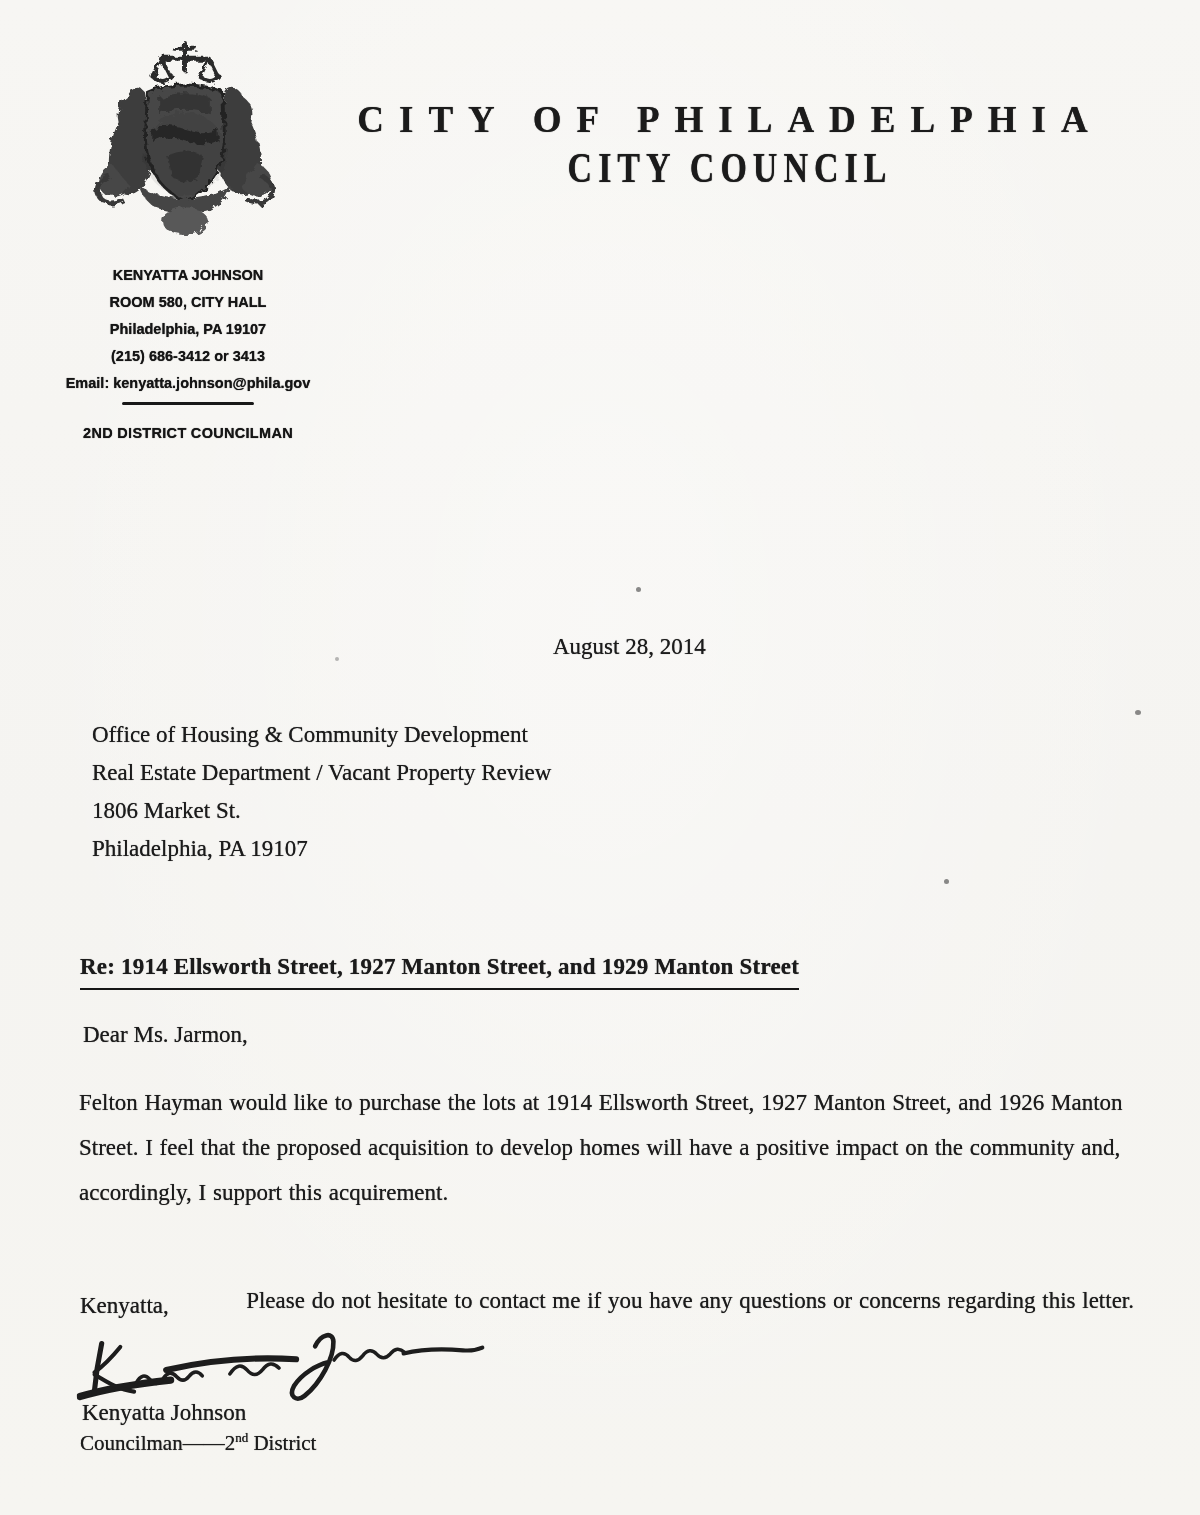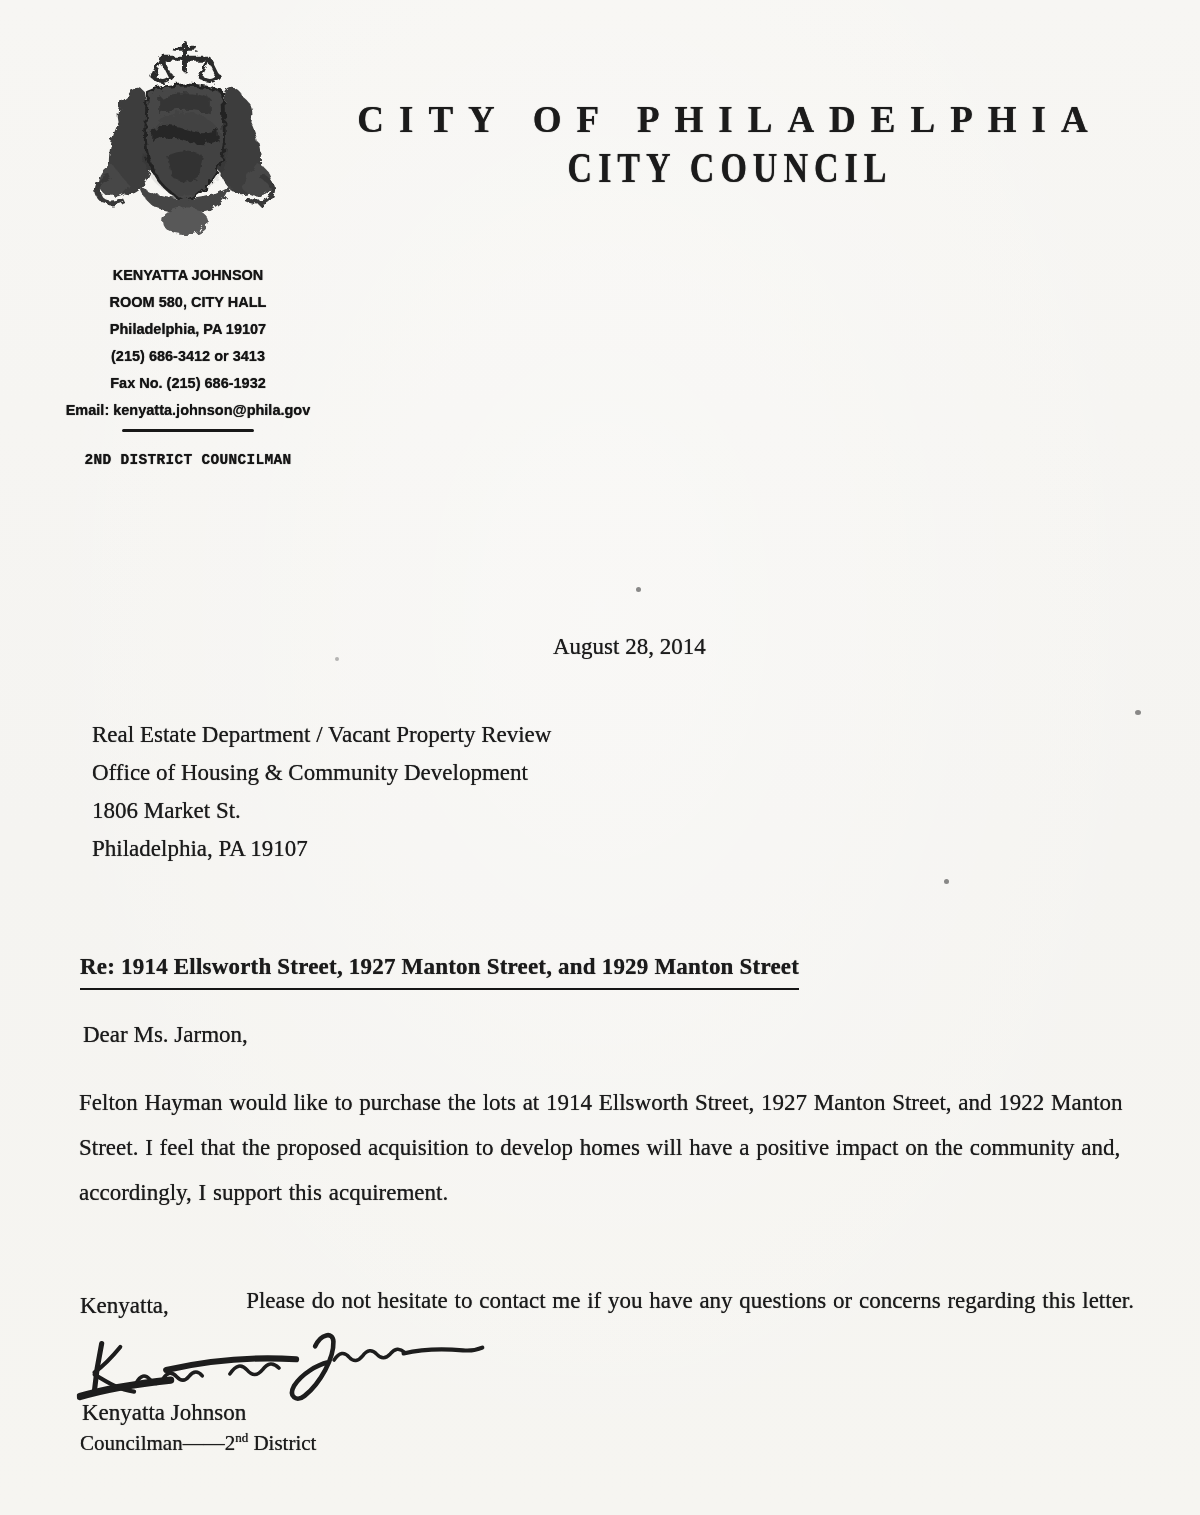--- a/index.html
+++ b/index.html
@@ -33,21 +33,21 @@
   }
   .contact{
     position:absolute; left:38px; top:262px; width:300px; text-align:center;
     font-family:"Liberation Sans",sans-serif; font-weight:700; font-size:14.5px;
     line-height:27px; color:#151515; text-shadow:0 0 .8px rgba(15,15,15,.9);
   }
   .contact-divider{
     width:132px; height:0; border:none; border-top:3.5px solid #181818;
     margin:5px auto 0 auto; border-radius:2px;
   }
-  .contact-district{ margin-top:15px; letter-spacing:.3px;font-family:Liberation Mono, monospace; }
+  .contact-district{ margin-top:15px; letter-spacing:.3px; }
 
   
   .date{ position:absolute; left:553px; top:634px; font-size:23px; }
   .recipient{ position:absolute; left:92px; top:716px; font-size:23px; line-height:38px; }
   .subject{
     position:absolute; left:80px; top:954px; font-size:23px; font-weight:700;
     border-bottom:2.5px solid #161616; padding-bottom:8px; letter-spacing:.2px;
   }
   .salutation{ position:absolute; left:83px; top:1022px; font-size:23px; }
   .para{ position:absolute; left:79px; width:1055px; font-size:23px; line-height:45px; word-spacing:1px; }
@@ -113,40 +113,39 @@
   <div class="masthead">
     <div class="masthead-line1">CITY OF PHILADELPHIA</div>
     <div class="masthead-line2">CITY COUNCIL</div>
   </div>
 
   <div class="contact">
     <div>KENYATTA JOHNSON</div>
     <div>ROOM 580, CITY HALL</div>
     <div>Philadelphia, PA 19107</div>
     <div>(215) 686-3412 or 3413</div>
-    <div>Fax No. (215) 686-1932</div>
     <div>Email: kenyatta.johnson@phila.gov</div>
     <hr class="contact-divider">
     <div class="contact-district">2ND DISTRICT COUNCILMAN</div>
   </div>
 
   <div class="date ink">August 28, 2014</div>
 
   <div class="recipient ink">
+    <div>Office of Housing &amp; Community Development</div>
     <div>Real Estate Department / Vacant Property Review</div>
-    <div>Office of Housing &amp; Community Development</div>
     <div>1806 Market St.</div>
     <div>Philadelphia, PA 19107</div>
   </div>
 
   <div class="subject ink">Re: 1914 Ellsworth Street, 1927 Manton Street, and 1929 Manton Street</div>
 
   <div class="salutation ink">Dear Ms. Jarmon,</div>
 
-  <div class="para para1 ink">Felton Hayman would like to purchase the lots at 1914 Ellsworth Street, 1927 Manton Street, and 1922 Manton Street. I feel that the proposed acquisition to develop homes will have a positive impact on the community and, accordingly, I support this acquirement.</div>
+  <div class="para para1 ink">Felton Hayman would like to purchase the lots at 1914 Ellsworth Street, 1927 Manton Street, and 1926 Manton Street. I feel that the proposed acquisition to develop homes will have a positive impact on the community and, accordingly, I support this acquirement.</div>
   <div class="para para2 ink">Please do not hesitate to contact me if you have any questions or concerns regarding this letter.</div>
 
   <div class="closing ink">Kenyatta,</div>
 
   <svg class="signature" viewBox="0 0 400 72" aria-hidden="true">
     <g fill="none" stroke="#1d1d1d" stroke-linecap="round" stroke-linejoin="round">
       <path stroke-width="7" d="M3,57 C22,52 50,47 92,44"></path>
       <path stroke-width="5" d="M26,6 C22,22 19,38 17,54"></path>
       <path stroke-width="4" d="M18,34 C28,27 37,18 44,10"></path>
       <path stroke-width="4" d="M18,36 C30,44 42,52 56,54"></path>

